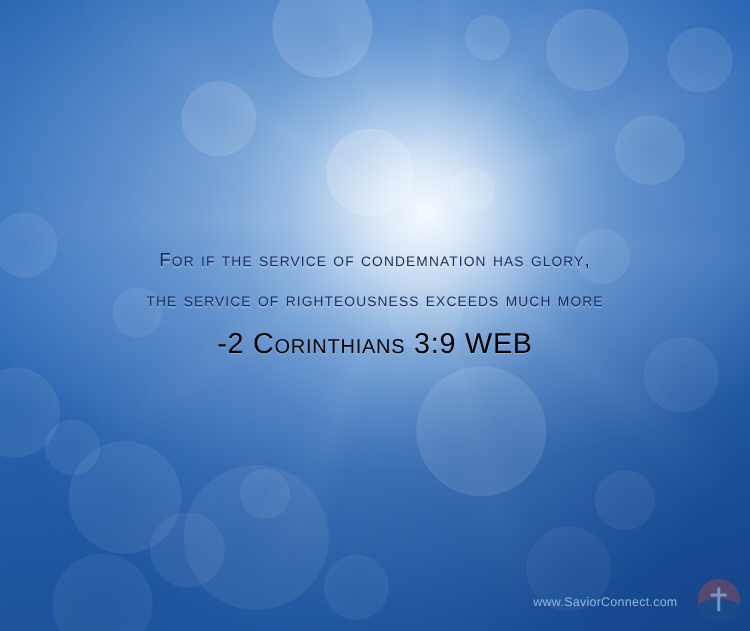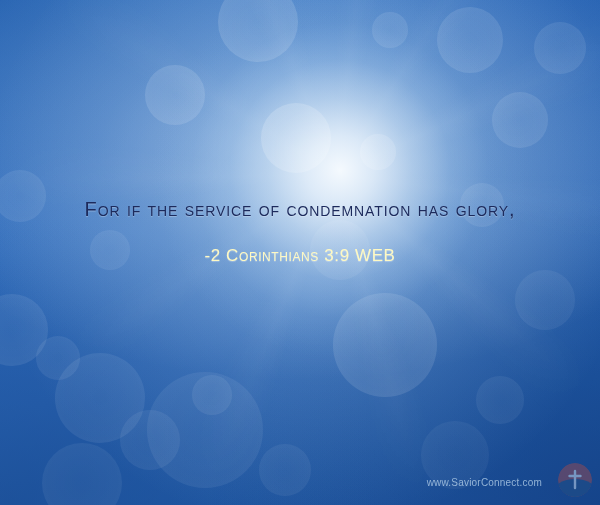--- a/index.html
+++ b/index.html
@@ -106,37 +106,37 @@
   .verse-block {
     position: absolute;
     left: 0;
     right: 0;
     top: 193px;
     text-align: center;
   }
   .verse-line {
     color: #1c2a5c;
     font-family: "Liberation Sans", sans-serif;
-    font-size: 20px;
+    font-size: 15px;
     font-variant: small-caps;
     font-weight: 400;
     letter-spacing: 0.9px;
     line-height: 32px;
     white-space: nowrap;
     text-shadow: 0 1px 1px rgba(255,255,255,0.30);
   }
   .attribution {
-    color: #fef9c3;
-    font-family: "Liberation Sans", sans-serif;
-    font-size: 17px;
+    color: #000000;
+    font-family: "Liberation Sans", sans-serif;
+    font-size: 23px;
     font-variant: small-caps;
     font-weight: 400;
     letter-spacing: 0.6px;
     line-height: 34px;
-    margin-top: 14px;
+    margin-top: 0;
     white-space: nowrap;
     text-shadow: 0 1px 1px rgba(255,255,255,0.30);
   }
 
   
   .watermark {
     position: absolute;
     right: 58px;
     bottom: 17px;
     color: #9ebddd;
@@ -189,20 +189,21 @@
       <div class="bokeh" style="left: 476px; top: 376px; width: 48px; height: 48px; background: radial-gradient(circle, rgba(255, 255, 255, 0.04) 0%, rgba(255, 255, 255, 0.055) 62%, rgba(255, 255, 255, 0.07) 86%, rgba(255, 255, 255, 0) 100%);"></div>
       <div class="bokeh" style="left: 421px; top: 421px; width: 68px; height: 68px; background: radial-gradient(circle, rgba(255, 255, 255, 0.03) 0%, rgba(255, 255, 255, 0.043) 62%, rgba(255, 255, 255, 0.06) 86%, rgba(255, 255, 255, 0) 100%);"></div>
       <div class="bokeh" style="left: 515px; top: 270px; width: 60px; height: 60px; background: radial-gradient(circle, rgba(255, 255, 255, 0.04) 0%, rgba(255, 255, 255, 0.055) 62%, rgba(255, 255, 255, 0.07) 86%, rgba(255, 255, 255, 0) 100%);"></div>
       <div class="bokeh" style="left: -6px; top: 170px; width: 52px; height: 52px; background: radial-gradient(circle, rgba(255, 255, 255, 0.055) 0%, rgba(255, 255, 255, 0.075) 62%, rgba(255, 255, 255, 0.1) 86%, rgba(255, 255, 255, 0) 100%);"></div>
       <div class="bokeh" style="left: 90px; top: 230px; width: 40px; height: 40px; background: radial-gradient(circle, rgba(255, 255, 255, 0.05) 0%, rgba(255, 255, 255, 0.067) 62%, rgba(255, 255, 255, 0.09) 86%, rgba(255, 255, 255, 0) 100%);"></div>
       <div class="bokeh" style="left: 310px; top: 220px; width: 60px; height: 60px; background: radial-gradient(circle, rgba(255, 255, 255, 0.043) 0%, rgba(255, 255, 255, 0.06) 62%, rgba(255, 255, 255, 0.08) 86%, rgba(255, 255, 255, 0) 100%);"></div>
     </div>
 
   <div class="verse-block">
     <div class="verse-line">For if the service of condemnation has glory,</div>
+    <div class="verse-line">the service of righteousness exceeds much more</div>
     <div class="attribution">-2 Corinthians 3:9 WEB</div>
   </div>
 
   <div class="watermark">www.SaviorConnect.com</div>
 
   <div class="logo-badge">
     <svg width="34" height="34" viewBox="0 0 34 34" aria-hidden="true">
       <defs>
         <clipPath id="clipCircle">
             <circle cx="17" cy="17" r="17"></circle>

